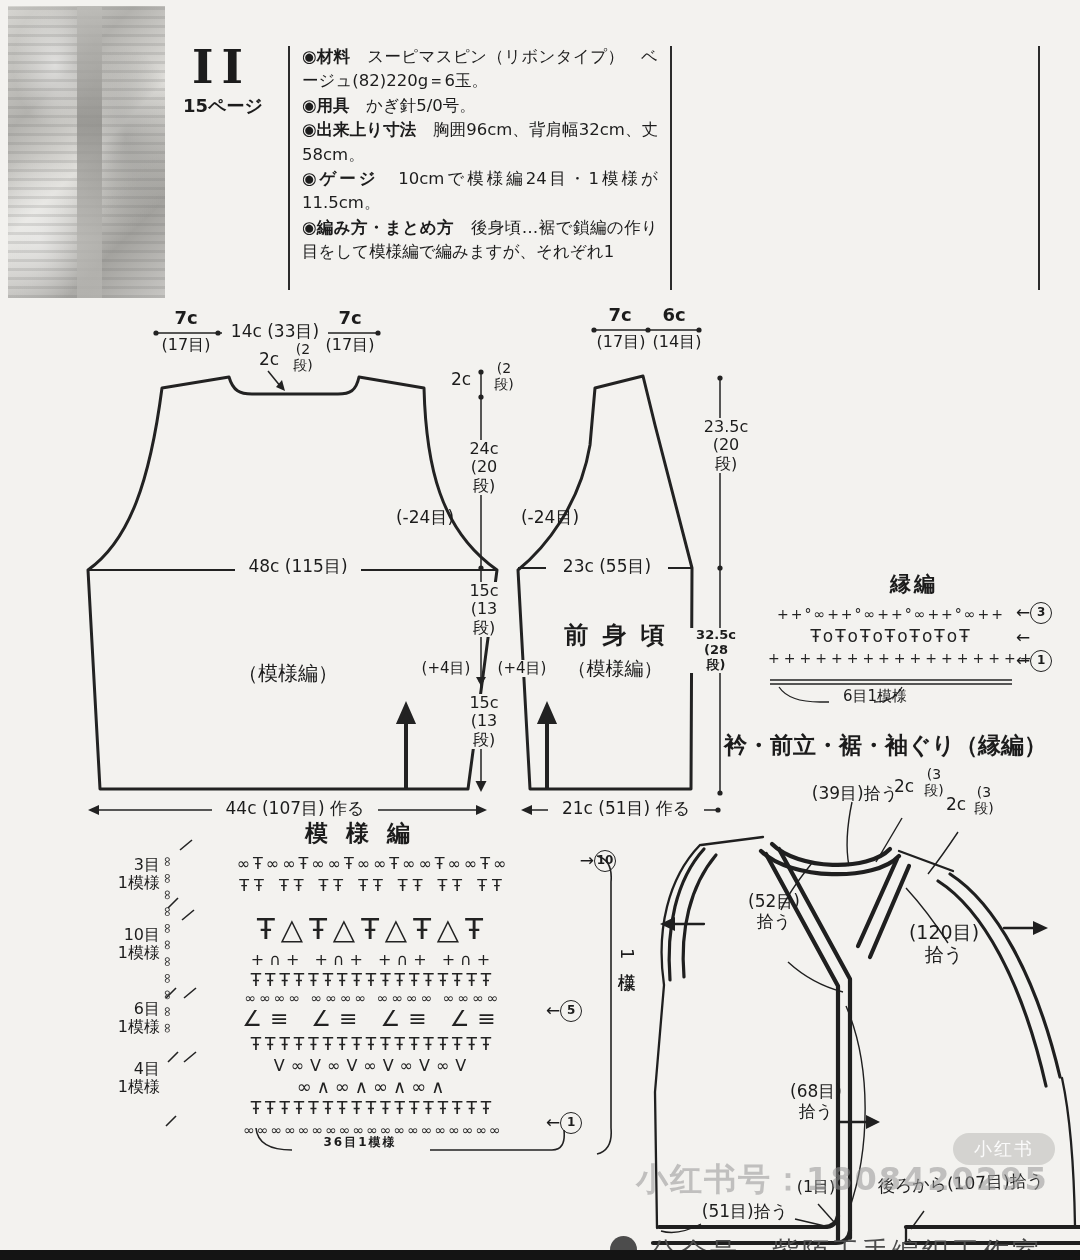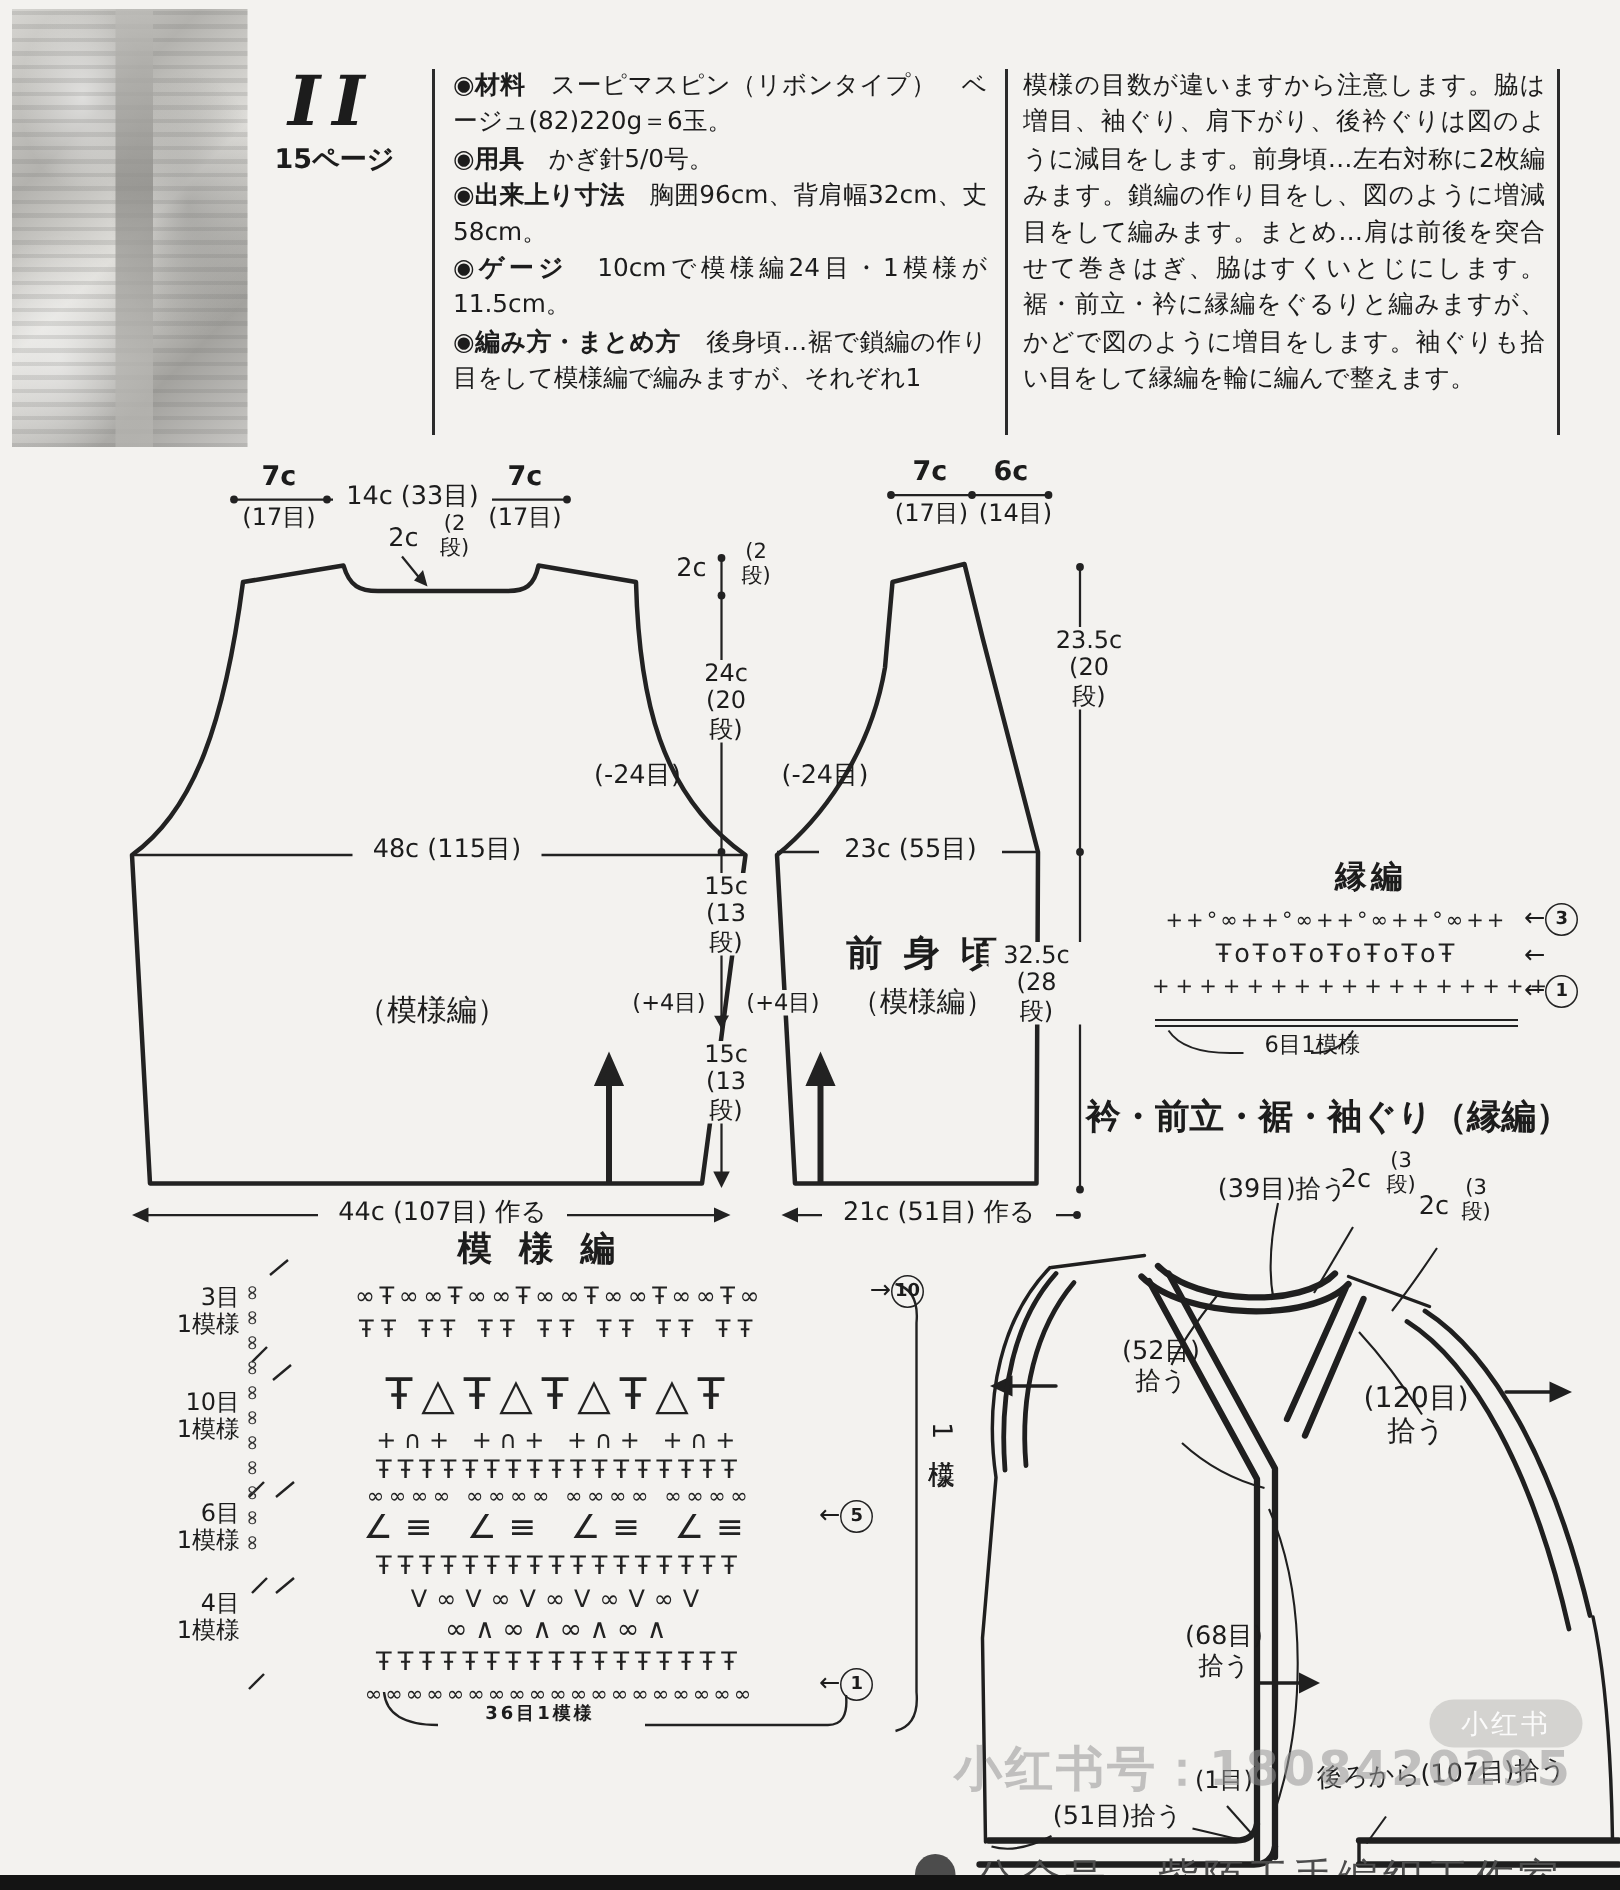--- a/index.html
+++ b/index.html
@@ -21,21 +21,21 @@
       radial-gradient(70px 120px at 75% 45%, rgba(90,90,88,.35), transparent 75%),
       radial-gradient(90px 120px at 20% 80%, rgba(255,255,255,.5), transparent 70%),
       linear-gradient(135deg,#d6d5d1 0%,#b3b2ae 28%,#e0dfdb 52%,#a3a29e 78%,#c8c7c4 100%);
   }
   .photo:before{content:"";position:absolute;inset:0;
     background:repeating-linear-gradient(0deg, rgba(110,110,108,.18) 0 3px, transparent 3px 9px);}
   .photo:after{content:"";position:absolute;left:44%;top:0;width:16%;height:100%;
     background:linear-gradient(180deg,#bdbcb8, #8f8e8a 40%, #b5b4b0 80%);opacity:.8;}
   
   .pat-no{position:absolute;left:192px;top:40px;z-index:3;
-    font-family:"DejaVu Serif",serif;font-style:italic;font-weight:bold;
+    font-family:"DejaVu Serif",serif;font-weight:bold;
     font-size:46px;letter-spacing:8px;}
   .page-ref{position:absolute;left:183px;top:94px;z-index:3;font-size:18px;font-weight:bold;}
   .infocol{position:absolute;z-index:3;font-size:16.5px;line-height:24.4px;text-align:justify;}
   .infocol p{margin:0;}
   
   .crow{position:absolute;z-index:3;text-align:center;color:#222;white-space:pre;}
   .circ{display:inline-flex;width:20px;height:20px;border:1.7px solid #222;border-radius:50%;
     align-items:center;justify-content:center;font-size:12px;font-weight:bold;vertical-align:middle;}
   .arr{font-size:17px;vertical-align:middle;}
   .vert{writing-mode:vertical-rl;}
@@ -64,23 +64,20 @@
   <div class="vrule" style="left:670px;top:46px;height:244px;"></div>
   <div class="vrule" style="left:1038px;top:46px;height:244px;"></div>
 
   <div class="infocol" style="left:302px;top:45px;width:356px;">
     <p><span>◉</span><span class="b">材料　</span><span>スーピマスピン（リボンタイプ）　ベージュ(82)220g＝6玉。</span></p>
     <p><span>◉</span><span class="b">用具　</span><span>かぎ針5/0号。</span></p>
     <p><span>◉</span><span class="b">出来上り寸法　</span><span>胸囲96cm、背肩幅32cm、丈58cm。</span></p>
     <p><span>◉</span><span class="b">ゲージ　</span><span>10cmで模様編24目・1模様が11.5cm。</span></p>
     <p><span>◉</span><span class="b">編み方・まとめ方　</span><span>後身頃…裾で鎖編の作り目をして模様編で編みますが、それぞれ1</span></p>
   </div>
-  <div class="infocol" style="left:682px;top:45px;width:348px;">
-    <p>模様の目数が違いますから注意します。脇は増目、袖ぐり、肩下がり、後衿ぐりは図のように減目をします。前身頃…左右対称に2枚編みます。鎖編の作り目をし、図のように増減目をして編みます。まとめ…肩は前後を突合せて巻きはぎ、脇はすくいとじにします。裾・前立・衿に縁編をぐるりと編みますが、かどで図のように増目をします。袖ぐりも拾い目をして縁編を輪に編んで整えます。</p>
-  </div>
 
   <svg class="layer" width="1080" height="1260" viewBox="0 0 1080 1260">
     <g fill="none" stroke="#222" stroke-width="3" stroke-linejoin="round" stroke-linecap="round">
 
       <path d="M100,789 L88,570 C130,540 150,480 162,388 L229,377 C233,391 240,394 252,394 L338,394 C350,394 356,391 359,377 L424,388 C426,465 440,530 497,570 L468,789 Z"></path>
 
       <path d="M530,789 L518,570 C545,548 580,505 590,445 L595,388 L643,376 L655,425 L692,568 L691,789 Z"></path>
     </g>
     <g fill="none" stroke="#222" stroke-width="1.8">
       <path d="M88,570 L497,570"></path>
@@ -230,21 +227,21 @@
   <div class="lbl b" style="left:598px;top:305px;width:44px;font-size:18px;">7c</div>
   <div class="lbl" style="left:588px;top:333px;width:66px;font-size:16px;">(17目)</div>
   <div class="lbl b" style="left:652px;top:305px;width:44px;font-size:18px;">6c</div>
   <div class="lbl" style="left:644px;top:333px;width:66px;font-size:16px;">(14目)</div>
   <div class="lbl bg" style="left:546px;top:557px;width:116px;font-size:17px;">23c (55目)</div>
   <div class="lbl bg" style="left:694px;top:418px;width:58px;font-size:16px;">23.5c
 (20
 段)</div>
   <div class="lbl b" style="left:556px;top:622px;width:120px;font-size:24px;letter-spacing:3px;">前 身 頃</div>
   <div class="lbl" style="left:540px;top:658px;width:150px;font-size:19px;">（模様編）</div>
-  <div class="lbl bg" style="left:659px;top:628px;width:58px;font-size:16px;">32.5c
+  <div class="lbl bg" style="left:684px;top:628px;width:58px;font-size:13px;font-weight:bold;">32.5c
 (28
 段)</div>
   <div class="lbl bg" style="left:548px;top:799px;width:150px;font-size:17px;">21c (51目) 作る</div>
 
   <div class="lbl b" style="left:874px;top:572px;width:80px;font-size:21px;letter-spacing:3px;">縁編</div>
   <div class="crow" style="left:768px;top:606px;width:246px;font-size:14px;letter-spacing:2px;">++°∞++°∞++°∞++°∞++</div>
   <div class="crow" style="left:768px;top:626px;width:246px;font-size:17px;letter-spacing:2px;">ŦoŦoŦoŦoŦoŦoŦ</div>
   <div class="crow" style="left:768px;top:650px;width:246px;font-size:14px;letter-spacing:4px;">+++++++++++++++++</div>
   <div class="lbl" style="left:1016px;top:602px;width:56px;text-align:left;"><span class="arr">←</span><span class="circ">3</span></div>
   <div class="lbl" style="left:1016px;top:628px;width:56px;text-align:left;"><span class="arr">←</span></div>

